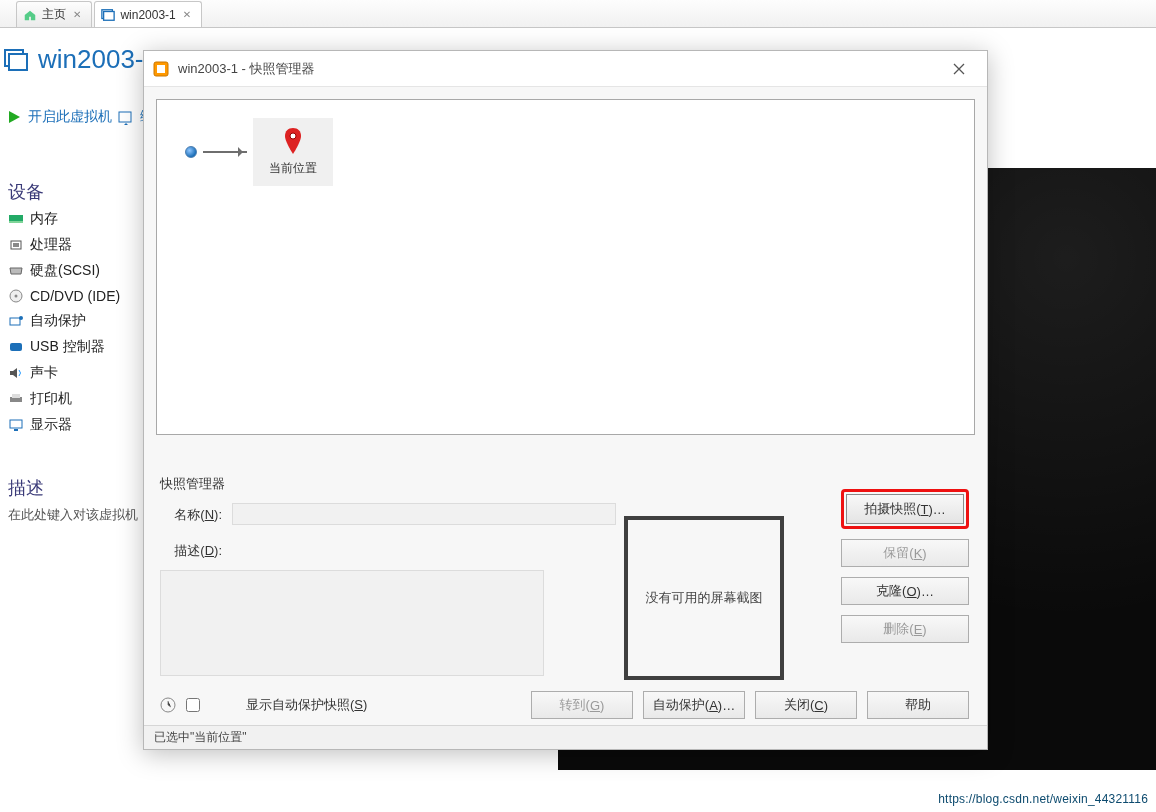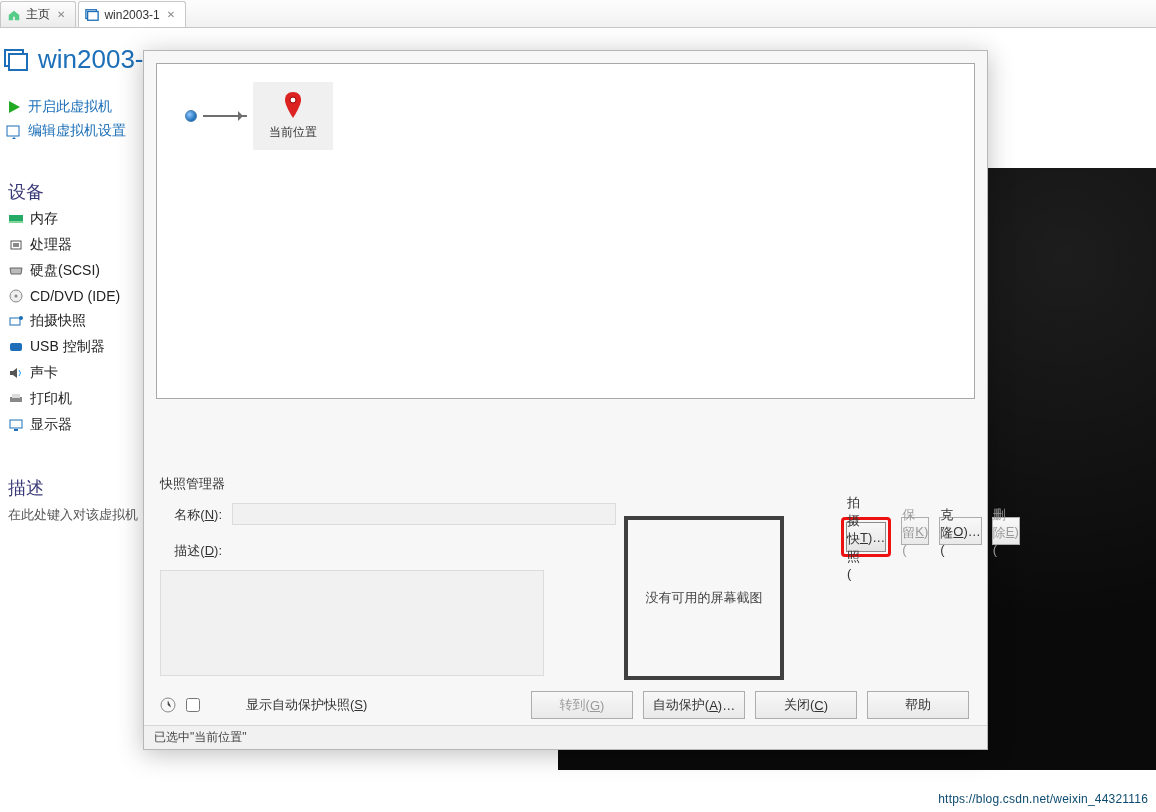--- a/index.html
+++ b/index.html
@@ -1,31 +1,31 @@
 <!DOCTYPE html>
 <html><head>
 <meta charset="utf-8">
 <style>
 * { box-sizing: border-box; margin: 0; padding: 0; font-family: "Microsoft YaHei", "Segoe UI", Tahoma, sans-serif; }
 body { width: 1156px; height: 812px; background: #fff; overflow: hidden; position: relative; font-size: 13px; color: #333; }
 
 
-.tabstrip { height: 28px; background: linear-gradient(#fdfdfd,#f1f1f1); display: flex; align-items: flex-end; padding-left: 0; border-bottom: 1px solid #c7c7c7; }
+.tabstrip { height: 28px; background: linear-gradient(#fdfdfd,#f1f1f1); display: flex; align-items: flex-end; padding-left: 16px; border-bottom: 1px solid #c7c7c7; }
 .tab { display: flex; align-items: center; height: 26px; padding: 0 8px 0 6px; border: 1px solid #c7c7c7; border-bottom: none; background: #fff; margin-right: 2px; border-radius: 3px 3px 0 0; gap: 5px; font-size: 12px; }
 .tab.inactive { background: linear-gradient(#fdfdfd,#ebebeb); }
 .tab .close { color: #888; font-size: 10px; padding: 0 2px; }
 .tab .ico { width: 14px; height: 14px; display: inline-flex; align-items: center; justify-content: center; }
 
 
 .page { position: relative; height: calc(100% - 28px); }
 .vm-title-row { position: absolute; left: 4px; top: 16px; display: flex; align-items: center; gap: 8px; }
 .vm-title-row .vmicon { width: 26px; height: 26px; }
 .vm-title { font-size: 26px; color: #1c6fb8; font-weight: 400; }
 
-.actions { position: absolute; left: 6px; top: 70px; display: flex; flex-direction: column; gap: 6px; }
+.actions { position: absolute; left: 6px; top: 80px; display: flex; flex-direction: row; gap: 6px; }
 .action { display: flex; align-items: center; gap: 6px; color: #1c6fb8; font-size: 14px; }
 .action .aicon { width: 16px; height: 16px; display: inline-flex; align-items: center; justify-content: center; }
 
 .devices-hdr { position: absolute; left: 8px; top: 152px; font-size: 18px; color: #3a3a78; }
 .devices { position: absolute; left: 8px; top: 182px; display: flex; flex-direction: column; gap: 8px; }
 .device { display: flex; align-items: center; gap: 6px; font-size: 14px; color: #222; }
 .device .dicon { width: 16px; height: 14px; display: inline-flex; align-items: center; justify-content: center; }
 
 .desc-hdr { position: absolute; left: 8px; top: 448px; font-size: 18px; color: #3a3a78; }
 .desc-body { position: absolute; left: 8px; top: 478px; font-size: 13px; color: #555; width: 160px; }
@@ -60,21 +60,21 @@
 .row-desc { top: 488px; flex-direction: column; }
 .details-row label { width: 62px; text-align: right; font-size: 13px; padding-top: 3px; }
 .details-row label u { text-decoration: underline; }
 .txt-input { width: 384px; height: 22px; background: #f1f1f1; border: 1px solid #dcdcdc; padding: 2px 4px; }
 .txt-input[disabled] { color: #888; }
 .txt-area { width: 384px; height: 106px; background: #f1f1f1; border: 1px solid #dcdcdc; padding: 2px 4px; resize: none; }
 
 .screenshot-box { position: absolute; left: 480px; top: 448px; width: 160px; height: 164px; border: 4px solid #404040; display: flex; align-items: center; justify-content: center; font-size: 13px; color: #444; background: #f7f7f7; margin-top: 17px; }
 
 
-.side-buttons { position: absolute; right: 18px; top: 438px; width: 128px; display: flex; gap: 10px; margin-top: 28px; }
+.side-buttons { position: absolute; right: 18px; top: 438px; width: 128px; display: flex; flex-direction: column; gap: 10px; }
 .btn { height: 28px; border: 1px solid #adadad; background: linear-gradient(#f8f8f8,#e9e9e9); font-size: 13px; display: flex; align-items: center; justify-content: center; cursor: pointer; }
 .btn u { text-decoration: underline; }
 .btn.disabled { color: #9a9a9a; cursor: default; }
 .btn.highlight-wrap { border: 3px solid #e11; border-radius: 4px; padding: 2px; height: auto; background: transparent; }
 .btn.highlight-inner { height: 30px; width: 100%; border: 1px solid #8a8a8a; background: linear-gradient(#f8f8f8,#e4e4e4); display: flex; align-items: center; justify-content: center; }
 
 
 .bottom-row { position: absolute; left: 16px; right: 18px; top: 640px; display: flex; align-items: center; gap: 10px; }
 .clock-icon { width: 16px; height: 16px; }
 .chk { width: 14px; height: 14px; }
@@ -180,21 +180,21 @@
         </span>
         <span>CD/DVD (IDE)</span>
       </div>
     <div class="device">
         <span class="dicon">
           <svg viewBox="0 0 16 14">
             <rect x="2" y="4" width="10" height="7" fill="none" stroke="#1c6fb8"></rect>
             <circle cx="13" cy="4" r="2" fill="#1c6fb8"></circle>
           </svg>
         </span>
-        <span>拍摄快照</span>
+        <span>自动保护</span>
       </div>
     <div class="device">
         <span class="dicon">
           <svg viewBox="0 0 16 14">
             <rect x="2" y="3" width="12" height="8" rx="2" fill="#1c6fb8"></rect>
           </svg>
         </span>
         <span>USB 控制器</span>
       </div>
     <div class="device">
@@ -226,20 +226,34 @@
       </div>
   </div>
 
   <div class="desc-hdr">描述</div>
   <div class="desc-body">在此处键入对该虚拟机</div>
 
   <div class="vm-preview"></div>
   <div class="watermark">https://blog.csdn.net/weixin_44321116</div>
 
   <div class="modal">
+    <div class="titlebar">
+      <span class="appicon">
+        <svg viewBox="0 0 18 18">
+            <rect x="2" y="2" width="14" height="14" rx="2" fill="#f90" stroke="#c70"></rect>
+            <rect x="5" y="5" width="8" height="8" fill="#fff"></rect>
+          </svg>
+      </span>
+      <span class="ttl">win2003-1 - 快照管理器</span>
+      <span class="winclose">
+        <svg width="12" height="12" viewBox="0 0 12 12">
+            <path stroke="currentColor" stroke-width="1.3" d="M1 1l10 10M11 1L1 11"></path>
+          </svg>
+      </span>
+    </div>
 
     <div class="snapshot-tree">
       <div class="tree-node">
         <span class="root-dot"></span>
         <span class="arrow-line"></span>
         <div class="current-box">
           <span class="pin">
             <svg viewBox="0 0 20 28">
                 <path d="M10 0C5 0 2 3 2 8c0 6 8 18 8 18s8-12 8-18c0-5-3-8-8-8z" fill="#d22"></path>
                 <circle cx="10" cy="8" r="3" fill="#fff" stroke="#900"></circle>

